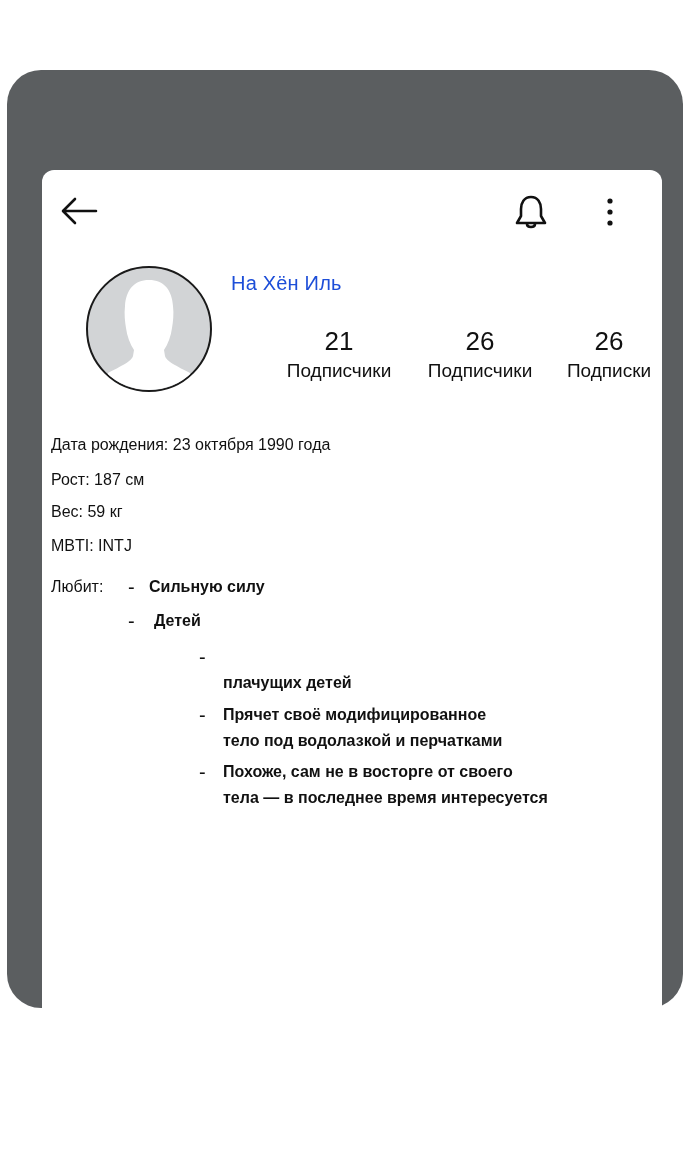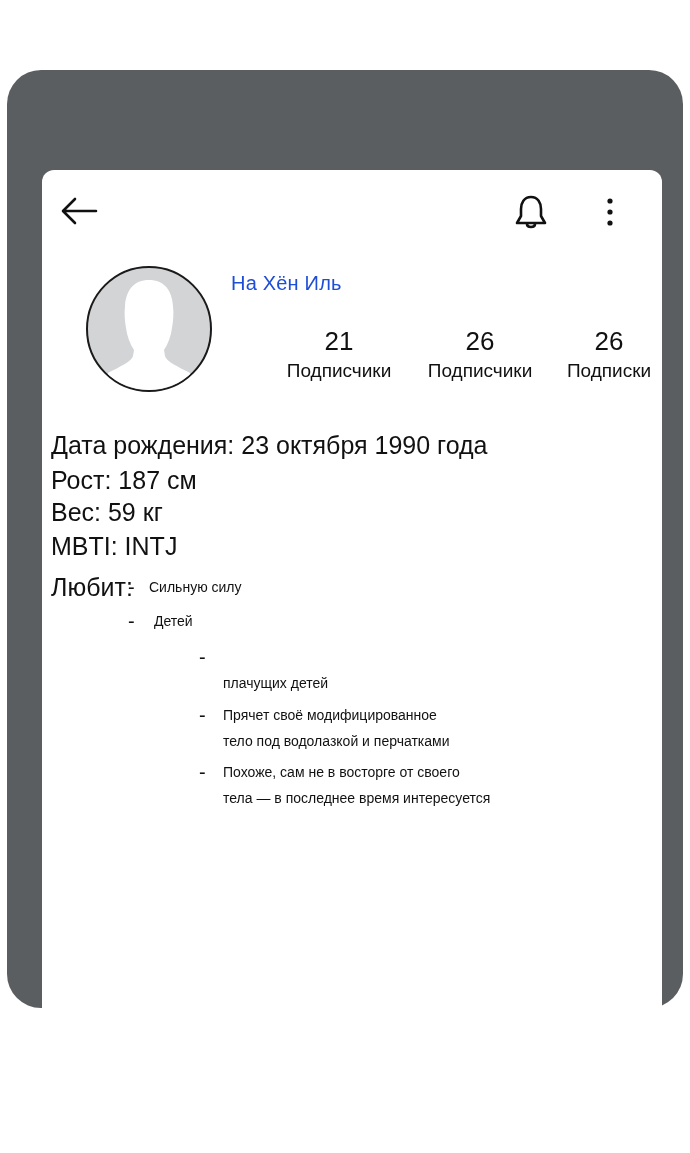--- a/index.html
+++ b/index.html
@@ -15,23 +15,23 @@
   .kebab { left:560px; top:26px; width:16px; height:34px; }
   .avatar { position:absolute; left:44px; top:96px; width:122px; height:122px;
             border-radius:50%; border:2px solid #1a1a1a; overflow:hidden; background:#d2d4d6; }
   .name { position:absolute; left:189px; top:102px; font-size:20px; color:#1d4ed8; letter-spacing:0.2px; }
   .stat { position:absolute; top:155px; text-align:center;margin-left:44px; }
   .stat .num { font-size:26px; line-height:32px; }
   .stat .lbl { font-size:19px; line-height:24px; margin-top:2px; }
   .s1 { left:193px; width:120px; }
   .s2 { left:336px; width:116px; }
   .s3 { left:470px; width:106px; }
-  .line { position:absolute; left:9px; font-size:25px; line-height:26px; white-space:nowrap; }
+  .line { position:absolute; left:9px; font-size:16px; line-height:26px; white-space:nowrap; }
   .dash { position:absolute; font-size:20px; line-height:26px; }
-  .txt { position:absolute; font-size:14px; line-height:26px; white-space:nowrap; }
+  .txt { position:absolute; font-size:16px; line-height:26px; white-space:nowrap;font-weight:bold; }
 </style>
 </head>
 <body>
 
 <div class="frame">
   <div class="screen">
 
     <svg class="icon back" viewBox="0 0 38 30">
       <path d="M36 15 H4 M15 3 L3 15 L15 27" fill="none" stroke="#111" stroke-width="2.6" stroke-linecap="round" stroke-linejoin="round"></path>
     </svg>

